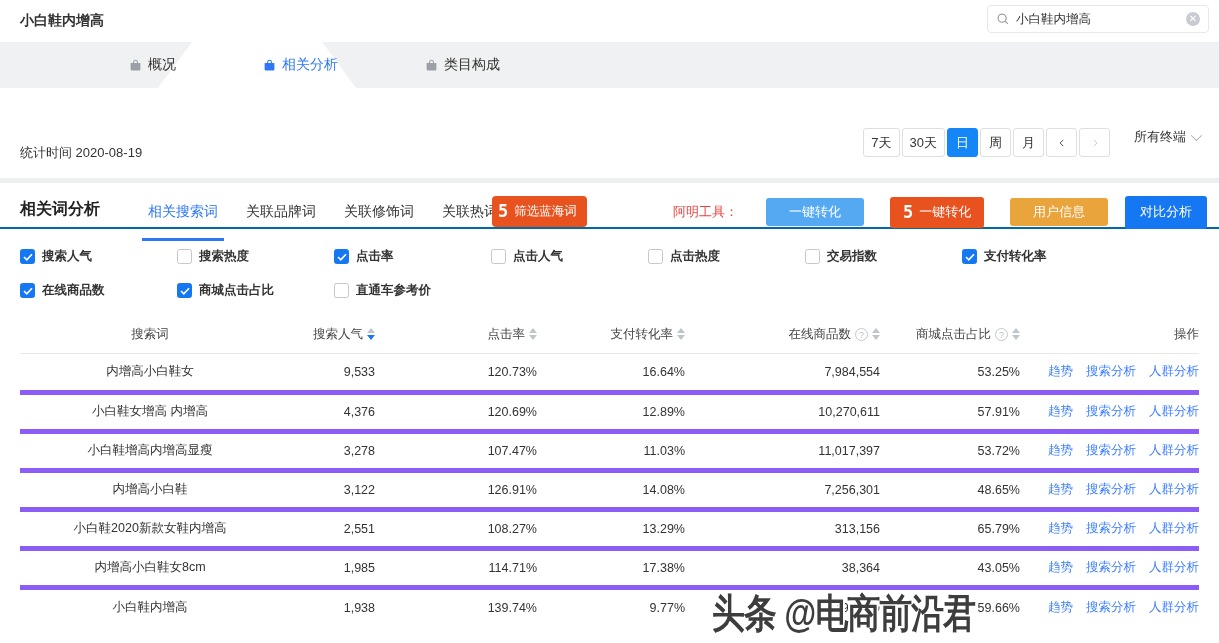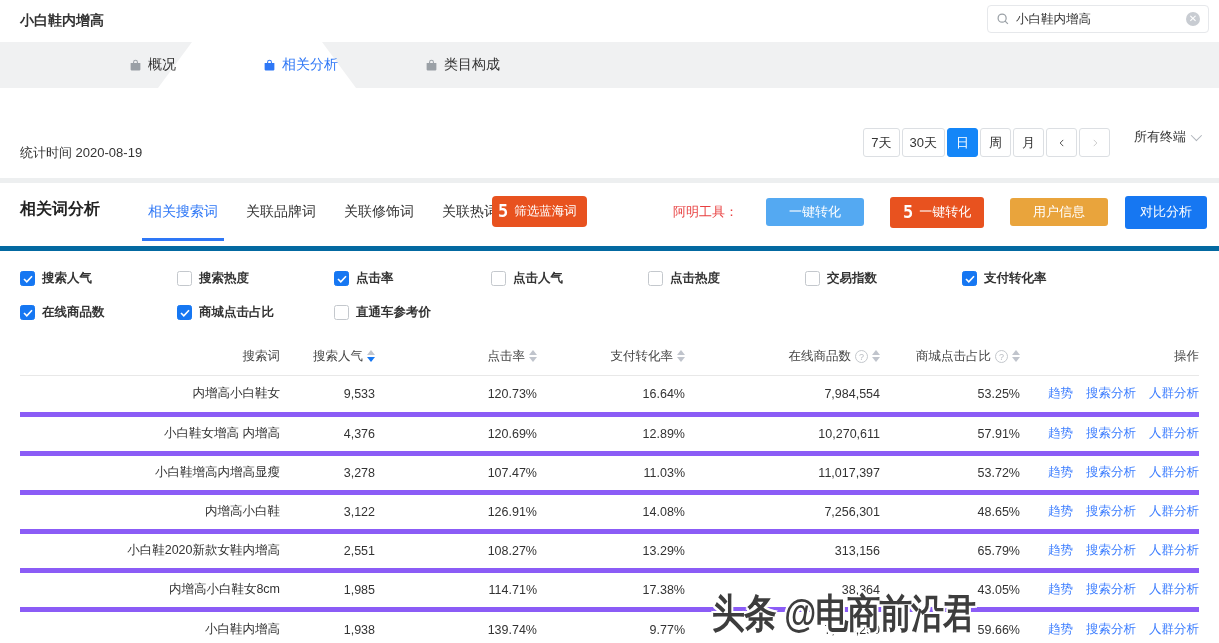--- a/index.html
+++ b/index.html
@@ -31,21 +31,21 @@
   .tbtn { min-width:31px; height:29px; padding:0 7px; background:#fff; border:1px solid #dcdfe3; border-radius:3px; font-size:13px; color:#333; display:flex; align-items:center; justify-content:center; cursor:pointer; }
   .tbtn.active { background:#1486f8; border-color:#1486f8; color:#fff; }
   .tbtn.navbtn { color:#555; }
   .tbtn.disabled { color:#ccc; cursor:default; }
   .terminal { margin-left:22px; font-size:13px; color:#333; display:flex; align-items:center; gap:5px; cursor:pointer; }
   .chev-down { width:8px; height:8px; border-right:1.5px solid #aeb3ba; border-bottom:1.5px solid #aeb3ba; transform:rotate(45deg) translateY(-2px); }
 
   .gapstrip { height:5px; background:#edeff0; }
 
   
-  .section-head { position:relative; height:68px; border-bottom:5px solid #0369a1;text-decoration:underline; }
+  .section-head { position:relative; height:46px; border-bottom:2px solid #0369a1;text-decoration:underline; }
   .section-title { position:absolute; left:20px; top:16px; font-size:16px; font-weight:bold; color:#222; }
   .subtabs { position:absolute; left:148px; top:0; height:58px; display:flex; align-items:center; gap:28px; }
   .subtab { position:relative; font-size:14px; color:#333; height:100%; display:flex; align-items:center; cursor:pointer; }
   .subtab.active { color:#2e77f6; }
   .subtab.active::after { content:""; position:absolute; left:-6px; right:-6px; bottom:0; height:3px; background:#2e77f6; }
   .filter-btn { position:absolute; left:492px; top:13px; height:31px; padding:0 10px 0 6px; background:#e8521f; border:none; border-radius:4px; color:#fff; font-size:12.5px; display:flex; align-items:center; gap:6px; cursor:pointer; }
   .logo5 { font-size:17px; font-weight:800; color:#fff; font-family:"DejaVu Sans Mono",monospace; line-height:1; }
   .tools { position:absolute; right:12px; top:0; height:58px; display:flex; align-items:center; gap:9px; }
   .tools-label { font-size:13px; color:#e84040; margin-right:2px; }
   .toolbtn { height:28px; border:none; border-radius:3px; color:#fff; font-size:13px; display:flex; align-items:center; justify-content:center; gap:6px; cursor:pointer;margin-left:17px; }
@@ -60,21 +60,21 @@
   .cbox { width:15px; height:15px; border:1px solid #c4c8cd; border-radius:2.5px; background:#fff; display:flex; align-items:center; justify-content:center; }
   .cbox svg { visibility:hidden; }
   .filter-item.checked .cbox { background:#1677f2; border-color:#1677f2; }
   .filter-item.checked .cbox svg { visibility:visible; }
   .filter-label { font-size:12.5px; font-weight:bold; color:#333; }
 
   
   table { width:1179px; margin:2px 20px 0; border-collapse:collapse; table-layout:fixed; }
   thead th { height:37px; font-size:12.5px; font-weight:normal; color:#444; border-bottom:1px solid #e8e8e8; vertical-align:middle; }
   th, td { text-align:right; padding:0; }
-  th:first-child, td:first-child { text-align:right; }
+  th:first-child, td:first-child { text-align:center; }
   .hcell { display:inline-flex; align-items:center; gap:4px; }
   tbody td { height:39px; font-size:12.5px; color:#333; border-bottom:5px solid #8b5cf6; vertical-align:middle; }
   tbody tr:last-child td { border-bottom:none; }
   .sort { display:inline-flex; flex-direction:column; gap:2px; cursor:pointer; }
   .sort i { display:block; width:0; height:0; border-left:4px solid transparent; border-right:4px solid transparent; }
   .sort .up { border-bottom:5px solid #c0c4cc; }
   .sort .down { border-top:5px solid #c0c4cc; }
   .sort.desc .down { border-top-color:#1677f2; }
   .help { display:inline-block; width:13px; height:13px; border:1px solid #c4c8cd; border-radius:50%; color:#b8bcc2; font-size:9px; line-height:12px; text-align:center; font-style:normal; }
   .help::after { content:"?"; }

